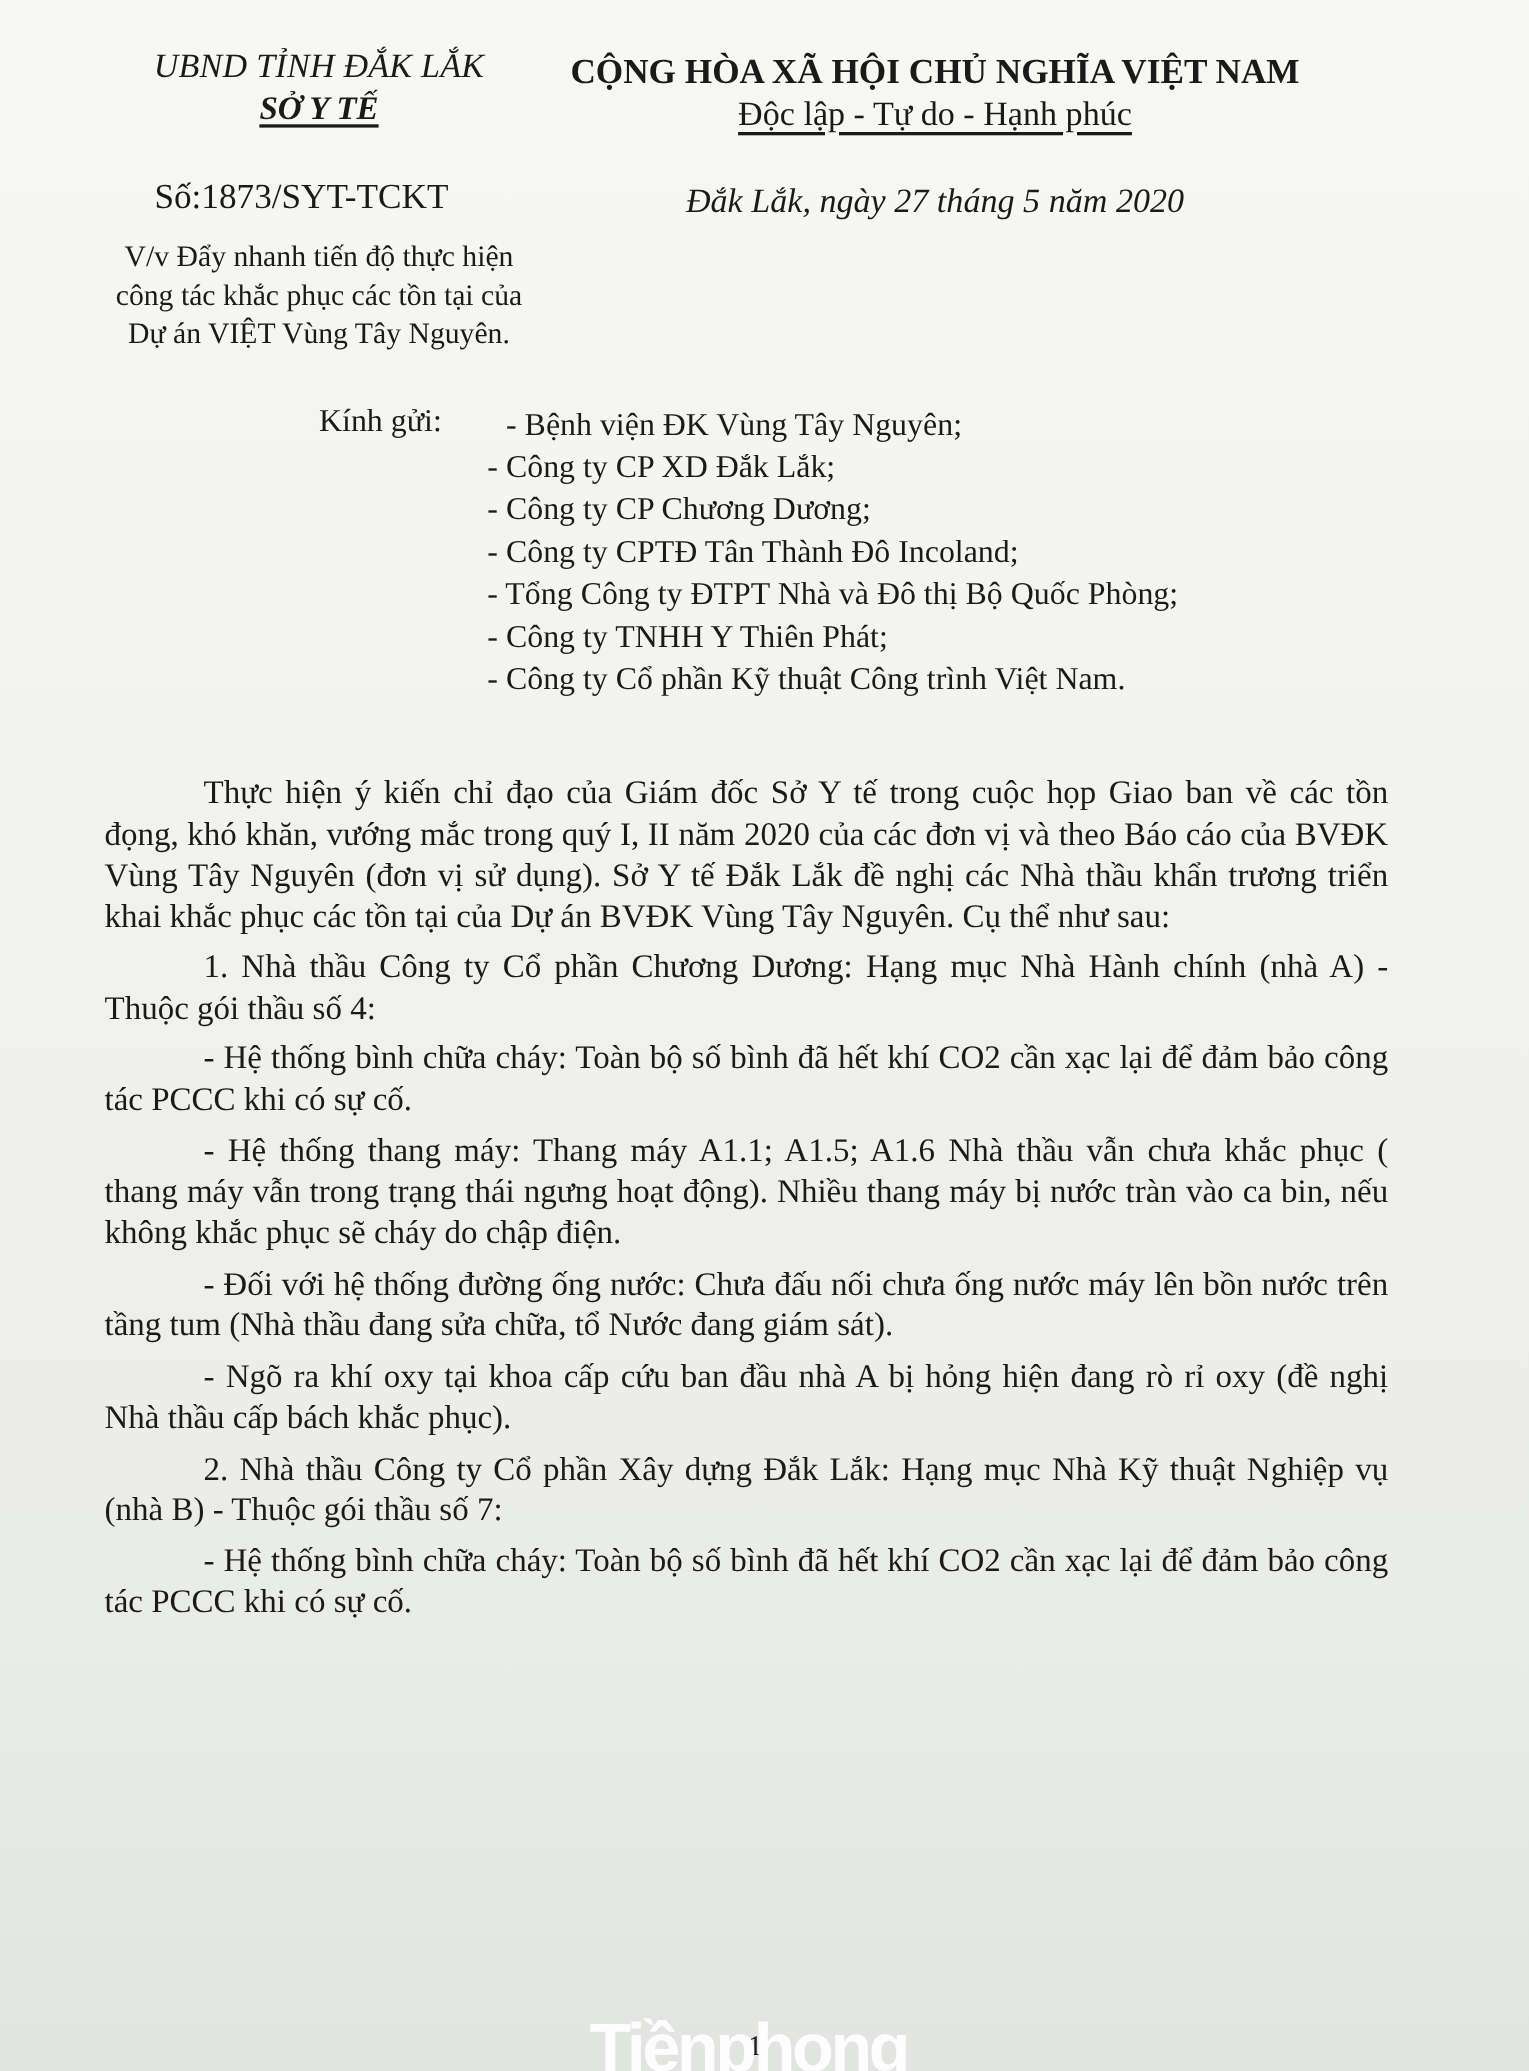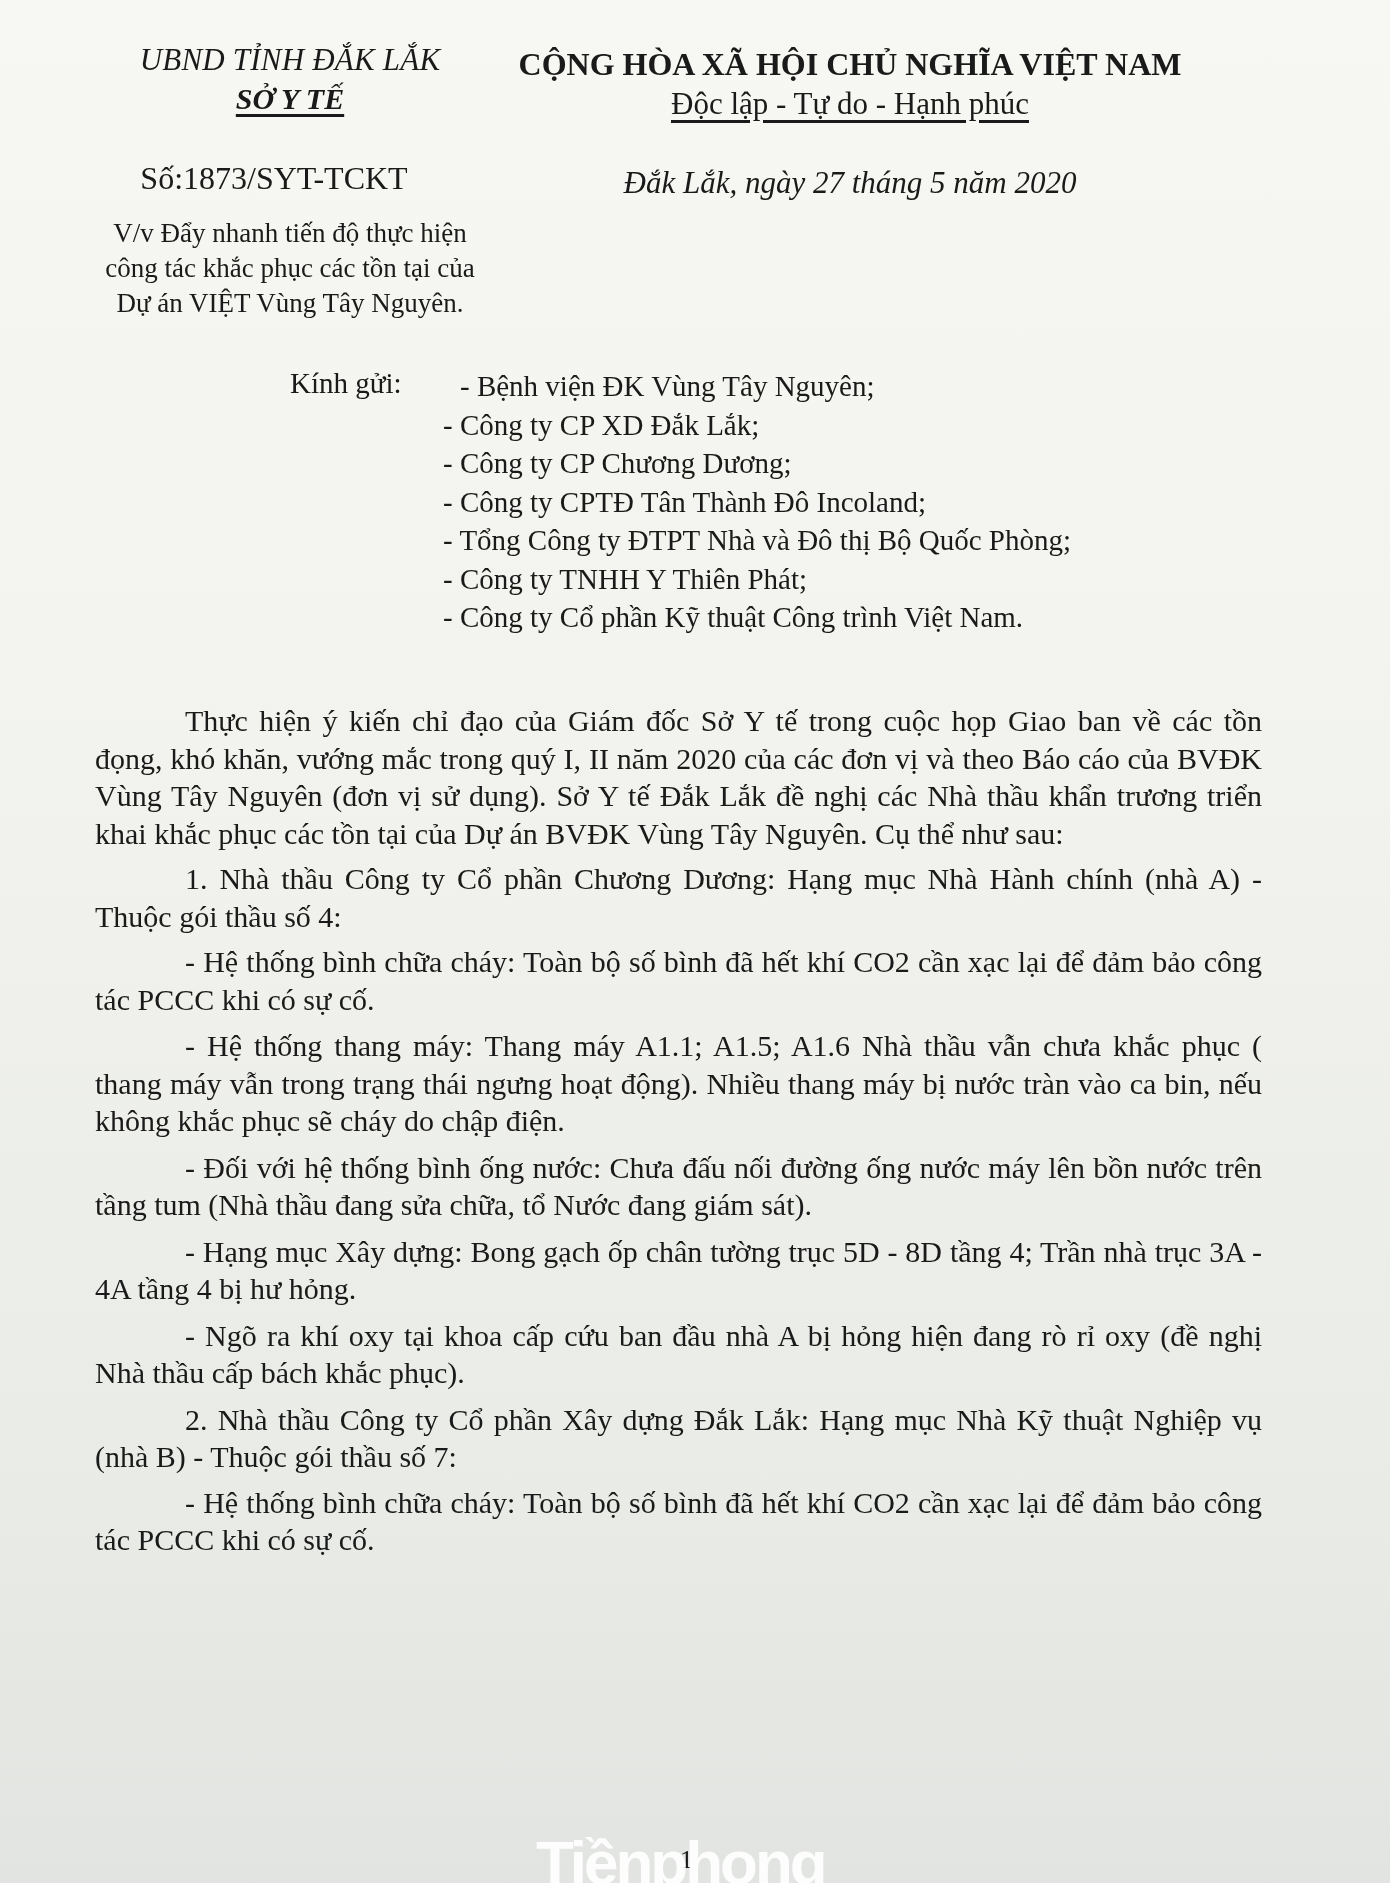--- a/index.html
+++ b/index.html
@@ -65,22 +65,21 @@
   <div style="margin-left:-17px">- Công ty TNHH Y Thiên Phát;</div>
   <div style="margin-left:-17px">- Công ty Cổ phần Kỹ thuật Công trình Việt Nam.</div>
 </div>
 
 <div class="body">
   <p>Thực hiện ý kiến chỉ đạo của Giám đốc Sở Y tế trong cuộc họp Giao ban về các tồn đọng, khó khăn, vướng mắc trong quý I, II năm 2020 của các đơn vị và theo Báo cáo của BVĐK Vùng Tây Nguyên (đơn vị sử dụng). Sở Y tế Đắk Lắk đề nghị các Nhà thầu khẩn trương triển khai khắc phục các tồn tại của Dự án BVĐK Vùng Tây Nguyên. Cụ thể như sau:</p>
 
   <p><b>1. Nhà thầu Công ty Cổ phần Chương Dương:</b><span> Hạng mục Nhà Hành chính (nhà A) - Thuộc gói thầu số 4:</span></p>
   <p class="cont">- Hệ thống bình chữa cháy: Toàn bộ số bình đã hết khí CO2 cần xạc lại để đảm bảo công tác PCCC khi có sự cố.</p>
   <p class="cont">- Hệ thống thang máy: Thang máy A1.1; A1.5; A1.6 Nhà thầu vẫn chưa khắc phục ( thang máy vẫn trong trạng thái ngưng hoạt động). Nhiều thang máy bị nước tràn vào ca bin, nếu không khắc phục sẽ cháy do chập điện.</p>
-  <p class="cont">- Đối với hệ thống bình ống nước: Chưa đấu nối đường ống nước máy lên bồn nước trên tầng tum (Nhà thầu đang sửa chữa, tổ Nước đang giám sát).</p>
-  <p class="cont">- Hạng mục Xây dựng: Bong gạch ốp chân tường trục 5D - 8D tầng 4; Trần nhà trục 3A - 4A tầng 4 bị hư hỏng.</p>
+  <p class="cont">- Đối với hệ thống đường ống nước: Chưa đấu nối chưa ống nước máy lên bồn nước trên tầng tum (Nhà thầu đang sửa chữa, tổ Nước đang giám sát).</p>
   <p class="cont">-  Ngõ ra khí oxy tại khoa cấp cứu ban đầu nhà A bị hỏng hiện đang rò rỉ oxy (đề nghị Nhà thầu cấp bách khắc phục).</p>
 
   <p><b>2. Nhà thầu Công ty Cổ phần Xây dựng Đắk Lắk:</b><span> Hạng mục Nhà Kỹ thuật Nghiệp vụ (nhà B) - Thuộc gói thầu số 7:</span></p>
   <p class="cont">- Hệ thống bình chữa cháy: Toàn bộ số bình đã hết khí CO2 cần xạc lại để đảm bảo công tác PCCC khi có sự cố.</p>
 </div>
 
 <div class="abs pageno">1</div>
 <div class="abs watermark">Tiềnphong</div>
 
 </body></html>

